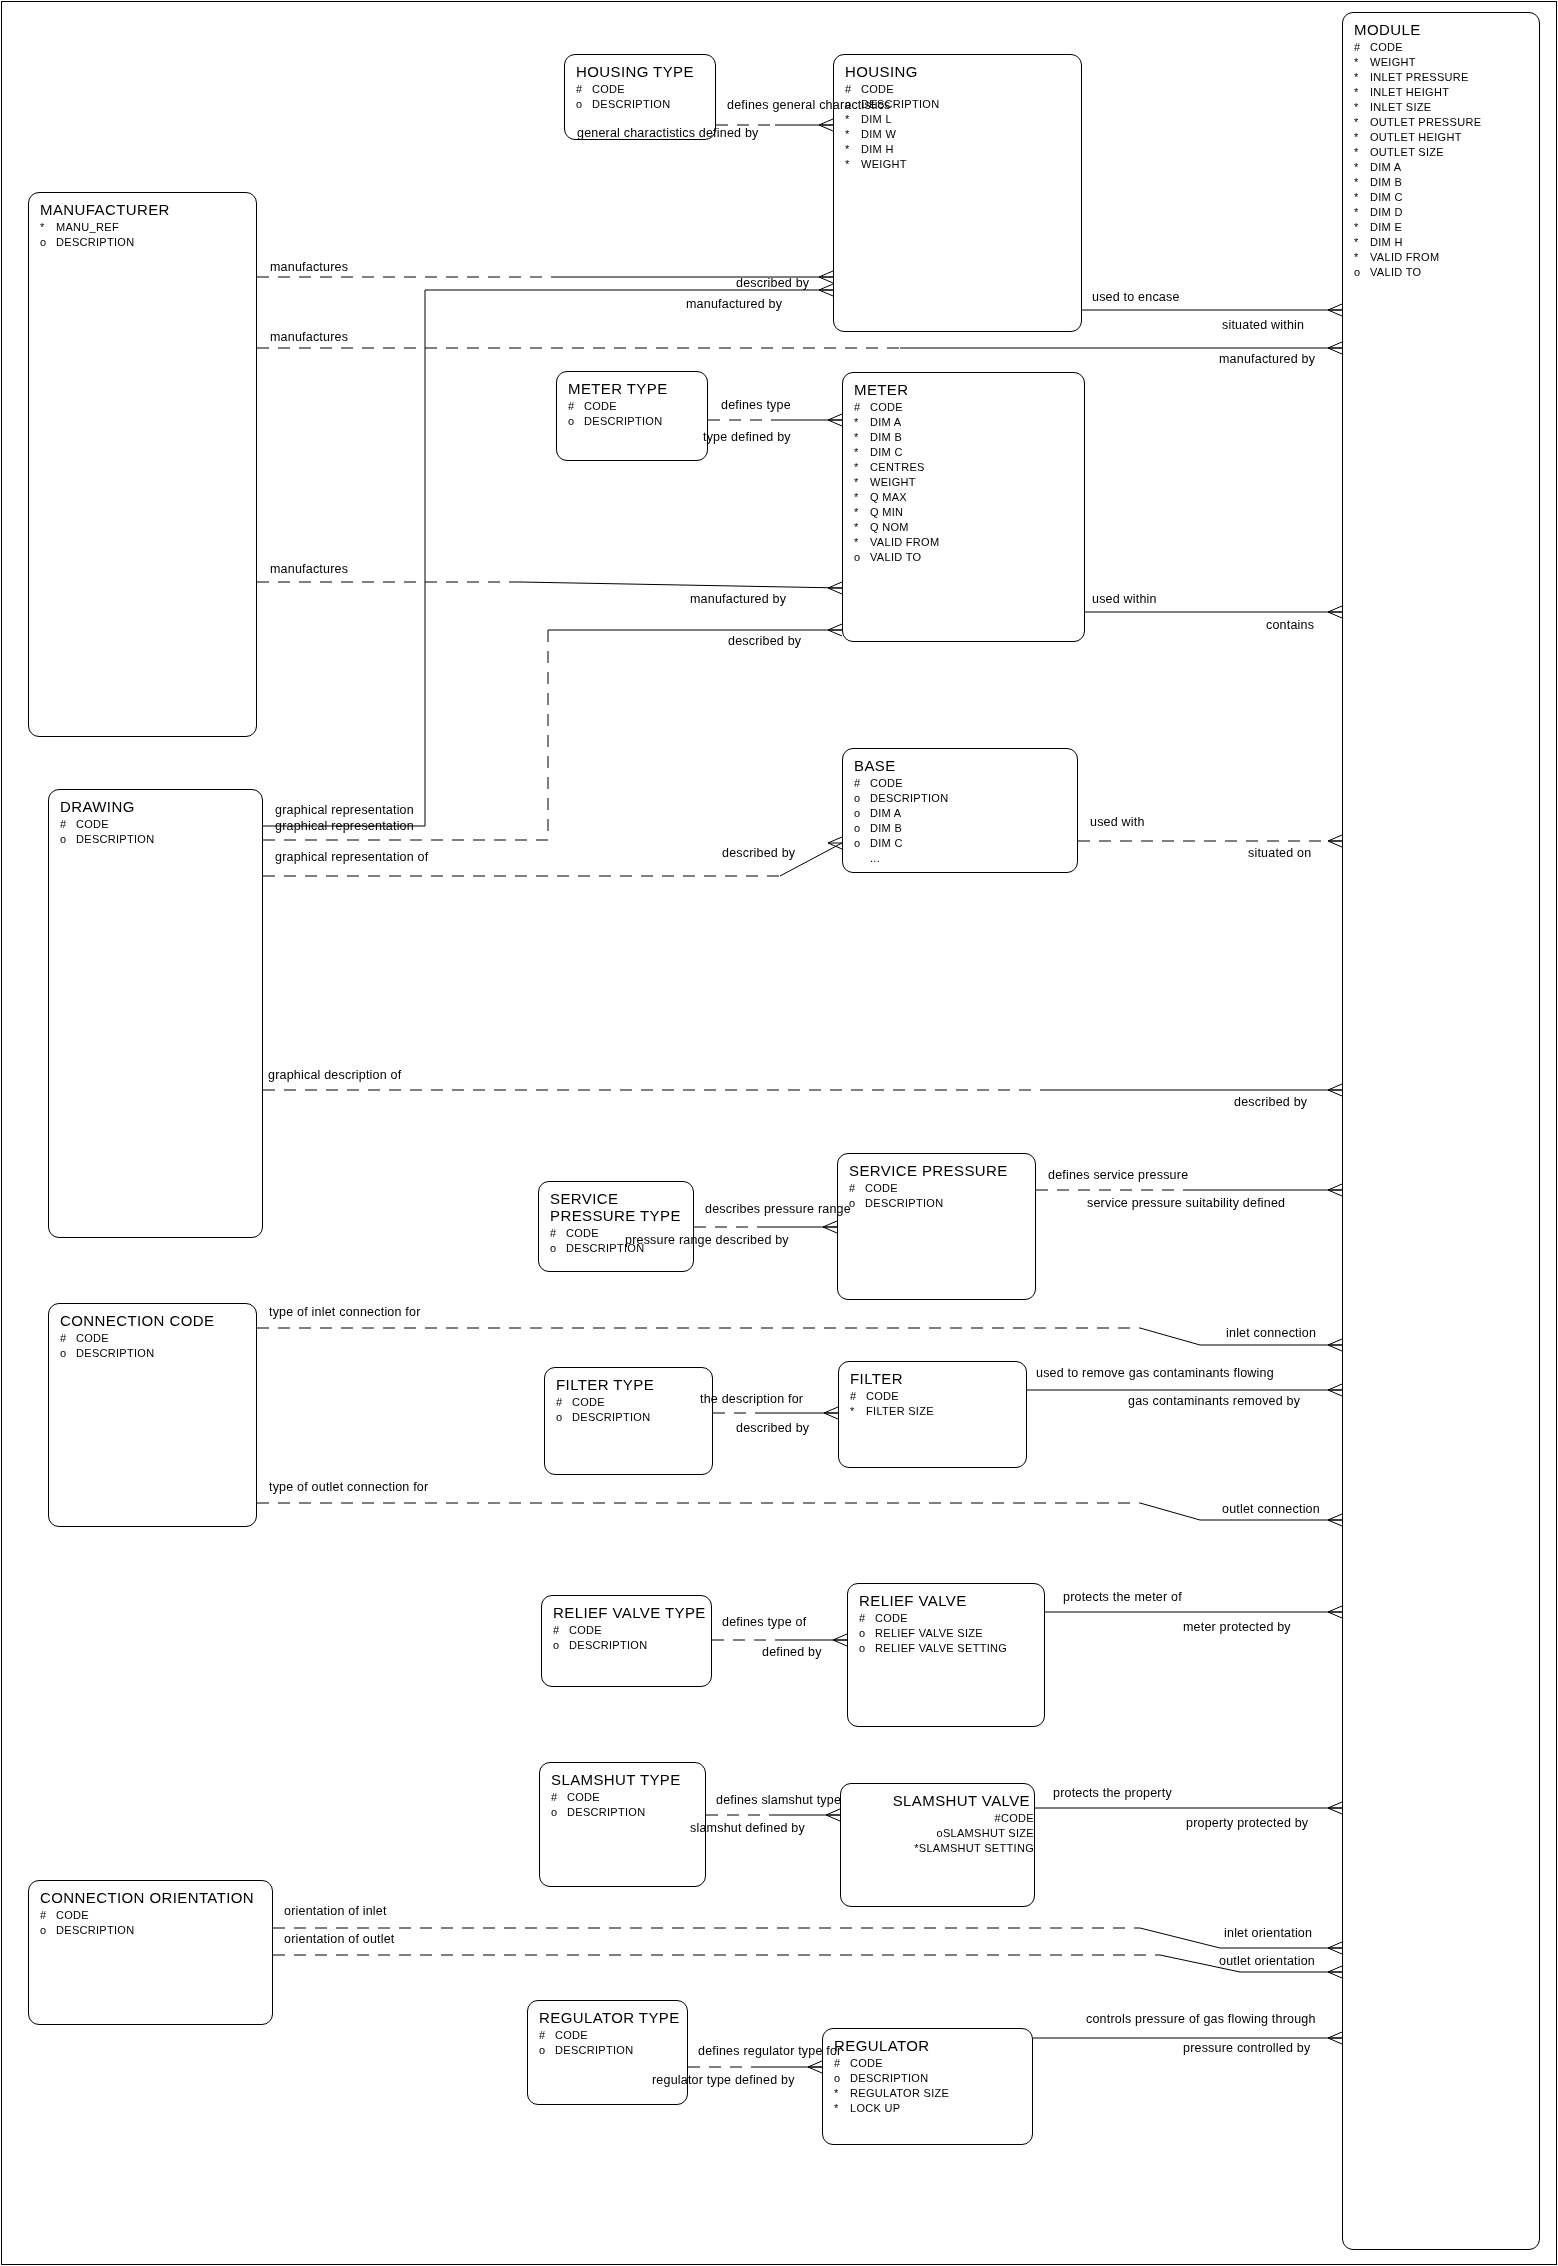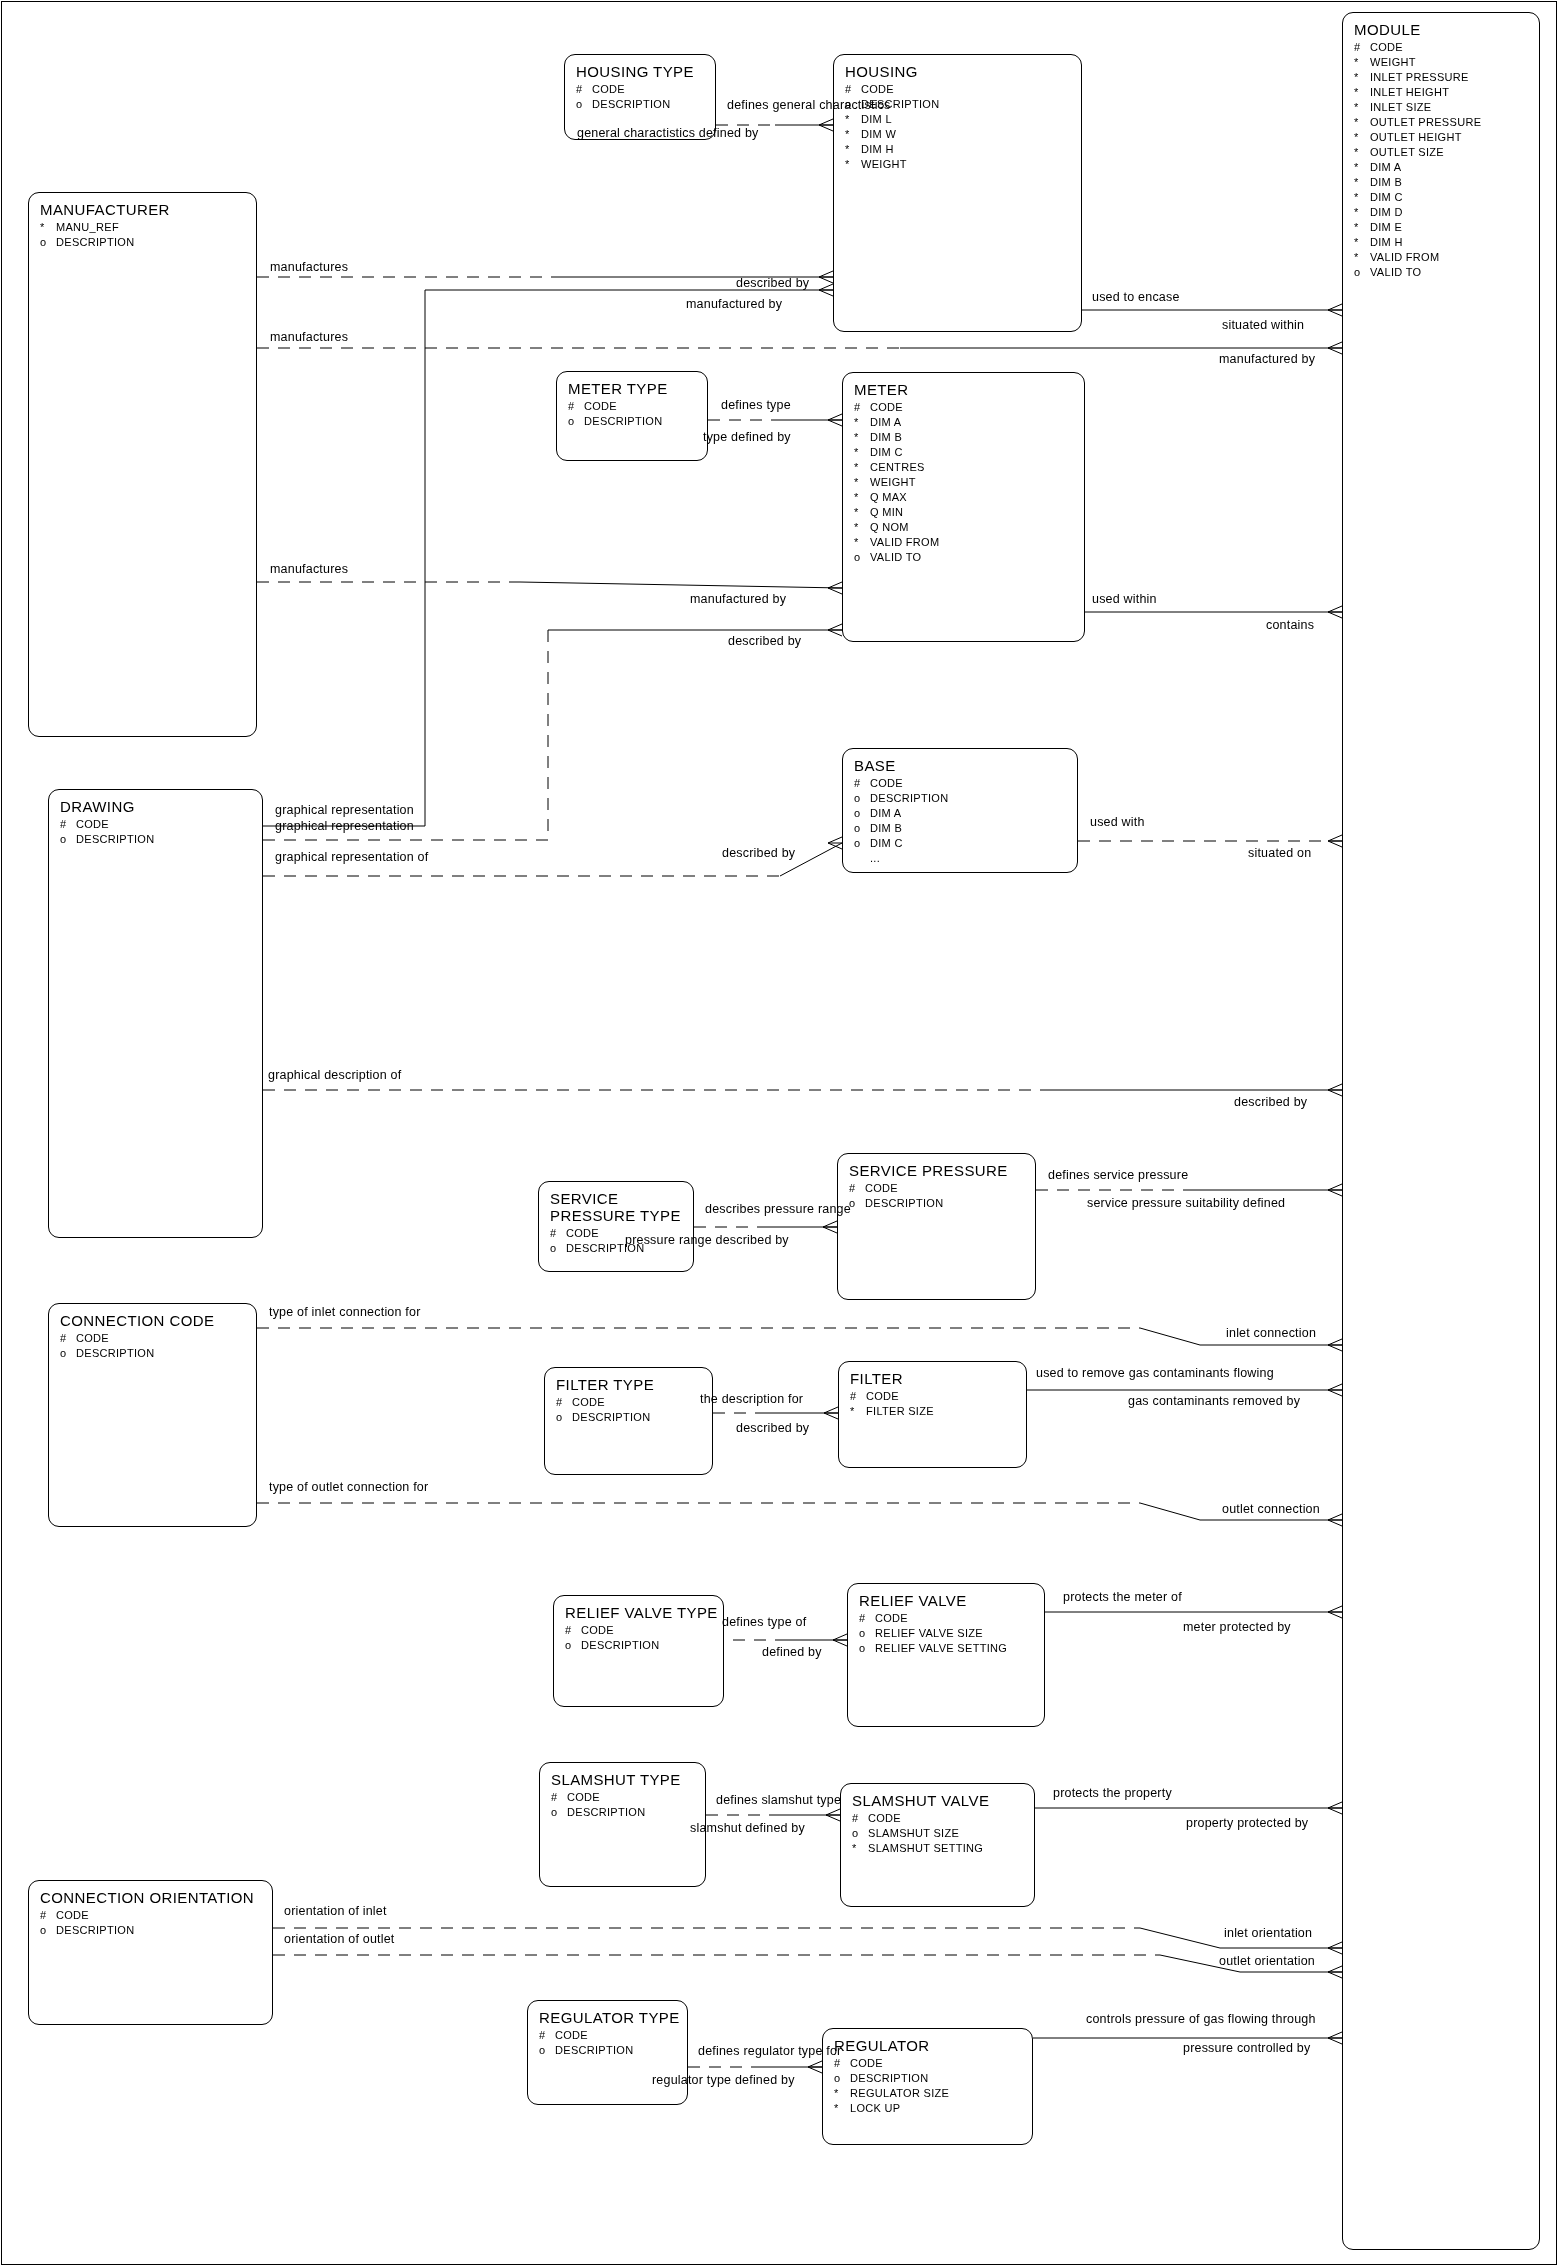--- a/index.html
+++ b/index.html
@@ -239,37 +239,37 @@
       <div class="entity" style="left: 544px; top: 1367px; width: 169px; height: 108px;">
         <div class="title">FILTER TYPE</div>
         <div class="attr"><span class="pfx">#</span><span>CODE</span></div>
         <div class="attr"><span class="pfx">o</span><span>DESCRIPTION</span></div>
       </div>
       <div class="entity" style="left: 838px; top: 1361px; width: 189px; height: 107px;">
         <div class="title">FILTER</div>
         <div class="attr"><span class="pfx">#</span><span>CODE</span></div>
         <div class="attr"><span class="pfx">*</span><span>FILTER SIZE</span></div>
       </div>
-      <div class="entity" style="left: 541px; top: 1595px; width: 171px; height: 112px; margin-left: 12px;">
+      <div class="entity" style="left: 541px; top: 1595px; width: 171px; height: 92px;">
         <div class="title">RELIEF VALVE TYPE</div>
         <div class="attr"><span class="pfx">#</span><span>CODE</span></div>
         <div class="attr"><span class="pfx">o</span><span>DESCRIPTION</span></div>
       </div>
       <div class="entity" style="left: 847px; top: 1583px; width: 198px; height: 144px;">
         <div class="title">RELIEF VALVE</div>
         <div class="attr"><span class="pfx">#</span><span>CODE</span></div>
         <div class="attr"><span class="pfx">o</span><span>RELIEF VALVE SIZE</span></div>
         <div class="attr"><span class="pfx">o</span><span>RELIEF VALVE SETTING</span></div>
       </div>
       <div class="entity" style="left: 539px; top: 1762px; width: 167px; height: 125px;">
         <div class="title">SLAMSHUT TYPE</div>
         <div class="attr"><span class="pfx">#</span><span>CODE</span></div>
         <div class="attr"><span class="pfx">o</span><span>DESCRIPTION</span></div>
       </div>
-      <div class="entity" style="left: 840px; top: 1783px; width: 195px; height: 124px;">
+      <div class="entity" style="left: 840px; top: 1783px; width: 195px; height: 124px; text-align: right;">
         <div class="title">SLAMSHUT VALVE</div>
         <div class="attr"><span class="pfx">#</span><span>CODE</span></div>
         <div class="attr"><span class="pfx">o</span><span>SLAMSHUT SIZE</span></div>
         <div class="attr"><span class="pfx">*</span><span>SLAMSHUT SETTING</span></div>
       </div>
       <div class="entity" style="left: 28px; top: 1880px; width: 245px; height: 145px;">
         <div class="title">CONNECTION ORIENTATION</div>
         <div class="attr"><span class="pfx">#</span><span>CODE</span></div>
         <div class="attr"><span class="pfx">o</span><span>DESCRIPTION</span></div>
       </div>

